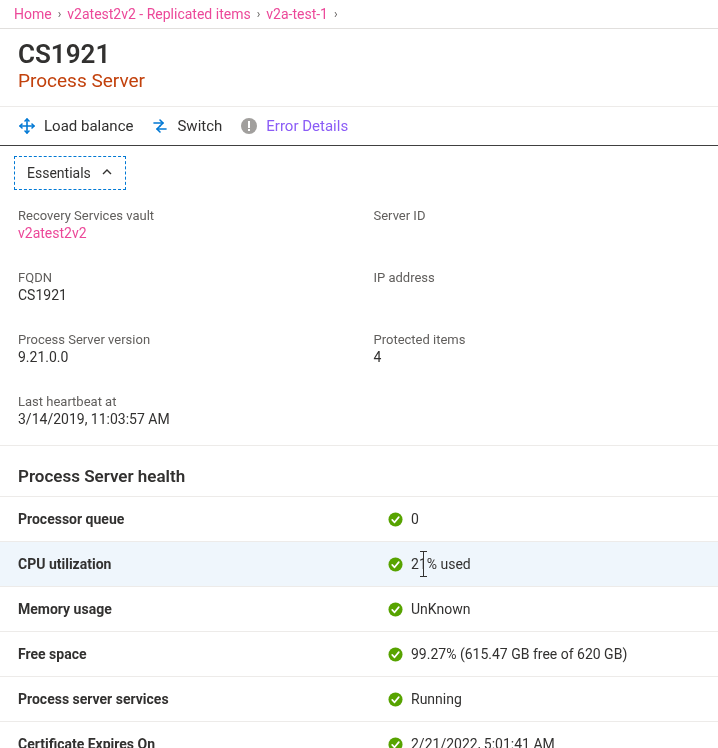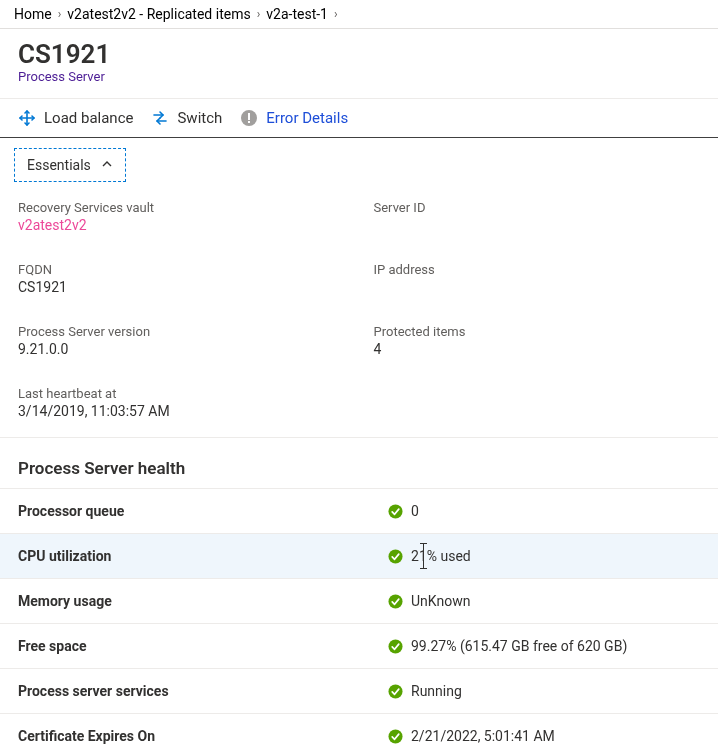--- a/index.html
+++ b/index.html
@@ -20,62 +20,62 @@
   
   .breadcrumb {
     display: flex;
     align-items: center;
     gap: 6px;
     padding: 6px 14px 6px 14px;
     font-size: 14px;
     border-bottom: 1px solid #e1dfdd;
   }
   .breadcrumb a {
-    color: #000000;
+    color: #ec4899;
     text-decoration: none;
     cursor: pointer;
   }
   .breadcrumb .chev {
     color: #605e5c;
     font-size: 12px;
   }
   
   .header {
     padding: 10px 18px 14px 18px;
   }
   .header h1 {
     margin: 0;
     font-size: 26px;
     font-weight: 600;
     color: #323130;
   }
   .header .sub {
-    font-size: 13px;
-    color: #4c1d95;
+    font-size: 19px;
+    color: #c2410c;
     margin-top: 0px;
   }
   
   .toolbar {
     display: flex;
     align-items: center;
     gap: 18px;
     padding: 10px 18px 10px 18px;
     border-top: 1px solid #edebe9;
     border-bottom: 1px solid #404040;
   }
   .tb-btn {
     display: inline-flex;
     align-items: center;
     gap: 8px;
     font-size: 15px;
     color: #323130;
     cursor: pointer;
   }
   .tb-btn.disabled {
-    color: #1d4ed8;
+    color: #8b5cf6;
     cursor: default;
   }
   .tb-btn .ico {
     display: inline-flex;
     width: 18px; height: 18px;
     align-items: center; justify-content: center;
   }
   .ico svg { display: block; }
   
   .essentials-toggle {

